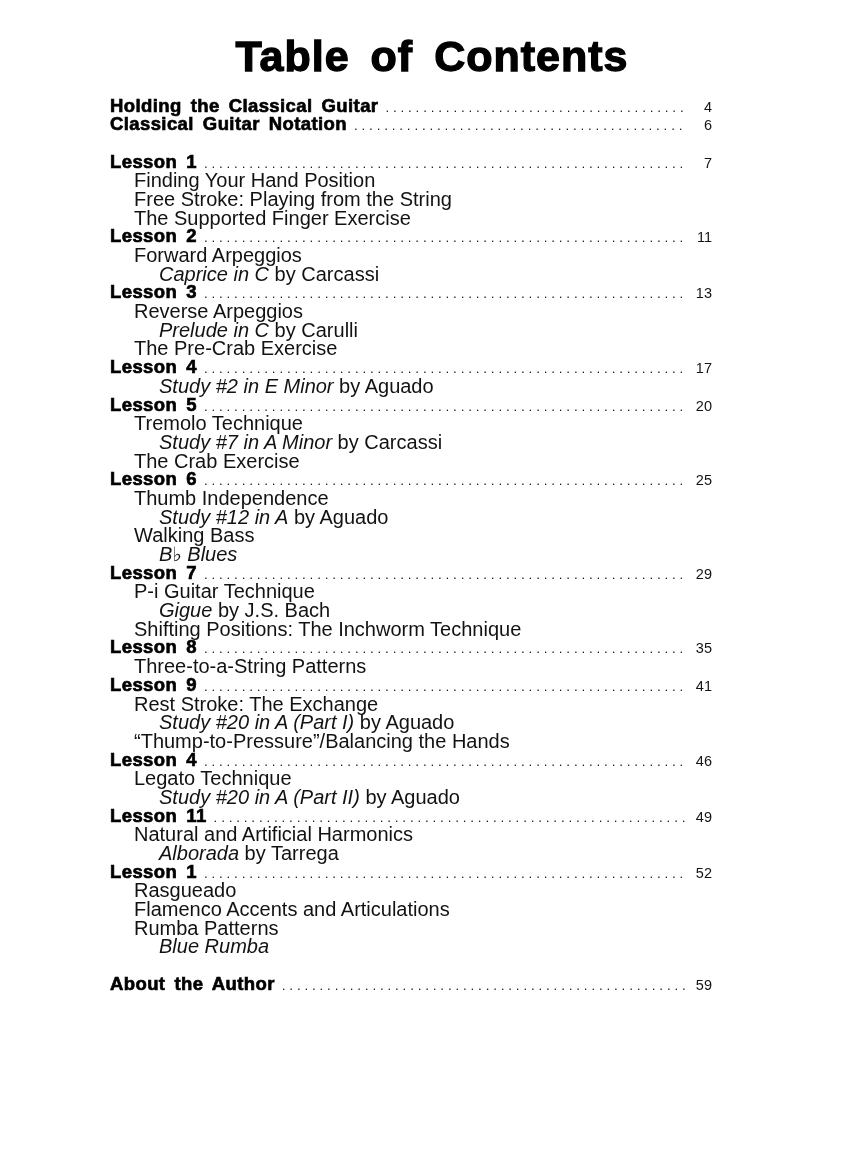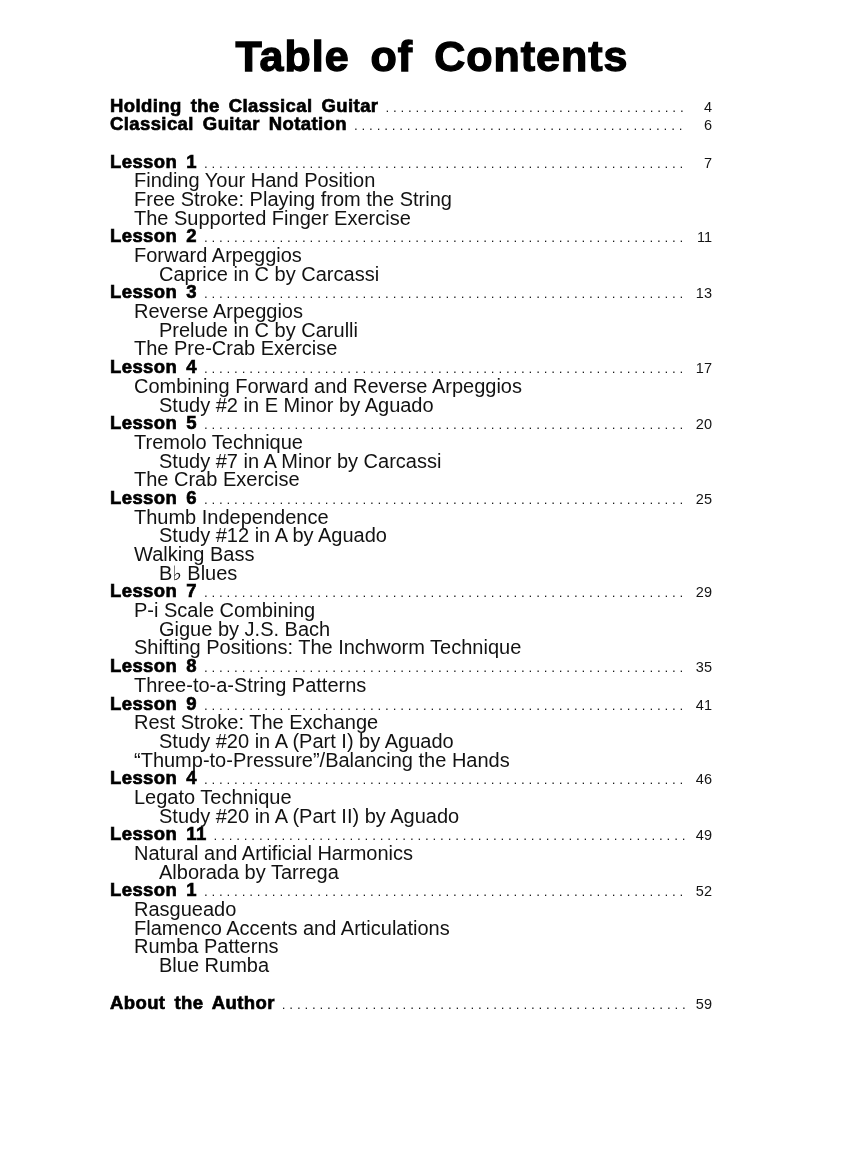--- a/index.html
+++ b/index.html
@@ -84,20 +84,21 @@
     line-height: 18.7px;
     height: 18.7px;
     padding-left: 24px;
     white-space: nowrap;
     color: #121212;
   }
   .sub.piece {
     padding-left: 49px;
   }
   .sub .it {
+    font-style: italic;
   }
 
   .gap {
     height: 18.7px;
   }
 </style>
 </head>
 <body>
 
 <div class="page-title">Table of Contents</div>
@@ -135,21 +136,20 @@
       <span class="page-num">13</span>
     </div>
     <div class="sub"><span>Reverse Arpeggios</span></div>
     <div class="sub piece"><span class="it">Prelude in C</span><span> by Carulli</span></div>
     <div class="sub"><span>The Pre-Crab Exercise</span></div>
     <div class="row">
       <span class="label">Lesson 4</span>
       <span class="dots"></span>
       <span class="page-num">17</span>
     </div>
-    <div class="sub"><span>Combining Forward and Reverse Arpeggios</span></div>
     <div class="sub piece"><span class="it">Study #2 in E Minor</span><span> by Aguado</span></div>
     <div class="row">
       <span class="label">Lesson 5</span>
       <span class="dots"></span>
       <span class="page-num">20</span>
     </div>
     <div class="sub"><span>Tremolo Technique</span></div>
     <div class="sub piece"><span class="it">Study #7 in A Minor</span><span> by Carcassi</span></div>
     <div class="sub"><span>The Crab Exercise</span></div>
     <div class="row">
@@ -159,21 +159,21 @@
     </div>
     <div class="sub"><span>Thumb Independence</span></div>
     <div class="sub piece"><span class="it">Study #12 in A</span><span> by Aguado</span></div>
     <div class="sub"><span>Walking Bass</span></div>
     <div class="sub piece"><span class="it">B♭ Blues</span></div>
     <div class="row">
       <span class="label">Lesson 7</span>
       <span class="dots"></span>
       <span class="page-num">29</span>
     </div>
-    <div class="sub"><span>P-i Scale Combining</span></div>
+    <div class="sub"><span>P-i Guitar Technique</span></div>
     <div class="sub piece"><span class="it">Gigue</span><span> by J.S. Bach</span></div>
     <div class="sub"><span>Shifting Positions: The Inchworm Technique</span></div>
     <div class="row">
       <span class="label">Lesson 8</span>
       <span class="dots"></span>
       <span class="page-num">35</span>
     </div>
     <div class="sub"><span>Three-to-a-String Patterns</span></div>
     <div class="row">
       <span class="label">Lesson 9</span>

